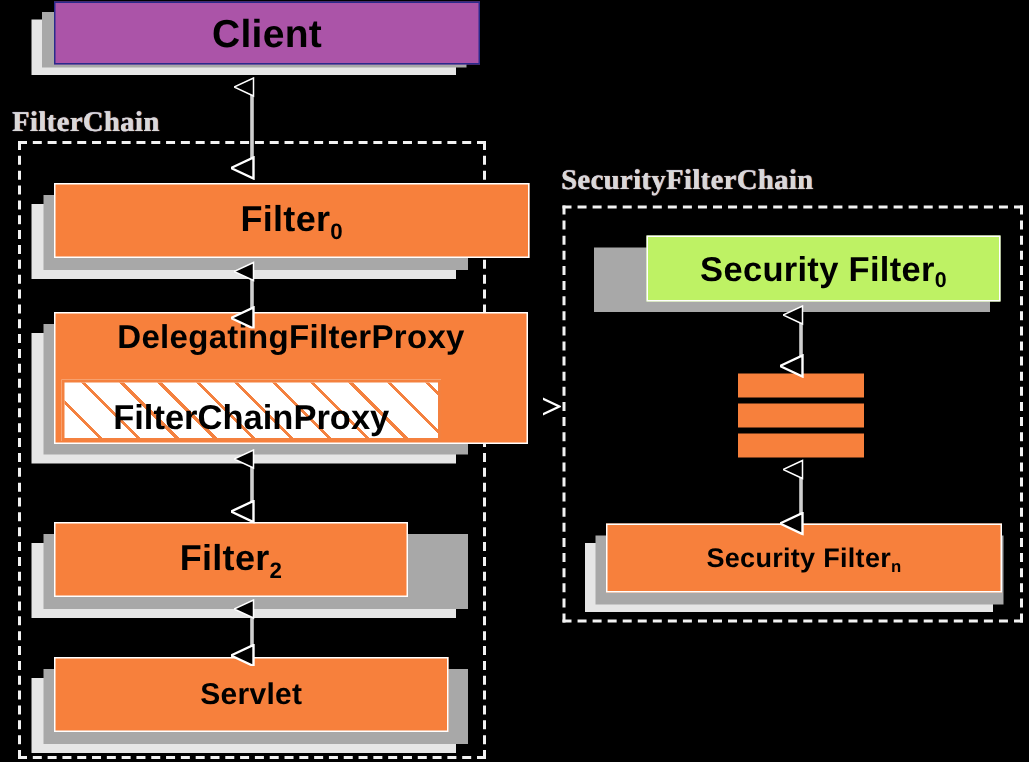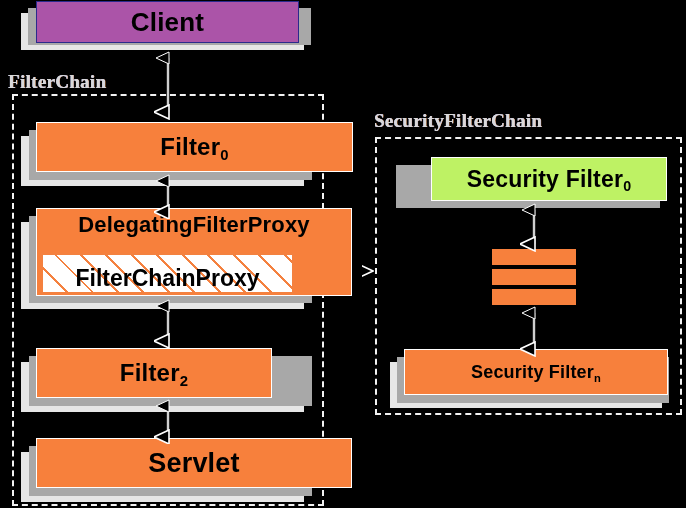--- a/index.html
+++ b/index.html
@@ -115,21 +115,21 @@
   </svg>
 
   <div class="chain-label" style="left:8px; top:71px;">FilterChain</div>
   <div class="chain-box" style="left:12px; top:94px; width:312px; height:412px;"></div>
 
   <div class="chain-label" style="left:374px; top:110px;">SecurityFilterChain</div>
   <div class="chain-box" style="left:375px; top:137px; width:307px; height:278px;"></div>
 
   <div class="plate light" style="left:21px; top:13px; width:283px; height:37px;"></div>
   <div class="plate dark" style="left:28px; top:8px; width:283px; height:37px;"></div>
-  <div class="node" style="left:36px; top:1px; width:263px; height:42px;
+  <div class="node" style="left:36px; top:1px; width:284px; height:42px;
                            background:#ab54a8; border:1px solid #2a2a8c; font-size:26px;">
     <span class="label">Client</span>
   </div>
 
   <svg class="arrow" style="left:151px; top:46px; width:34px; height:76px;">
     <line x1="17" y1="66" x2="17" y2="12" stroke="#cfcfcf" stroke-width="2.4" marker-start="url(#hollowDown)" marker-end="url(#solidUp)"></line>
   </svg>
 
   <div class="plate light" style="left:21px; top:136px; width:283px; height:50px;"></div>
   <div class="plate dark" style="left:29px; top:130px; width:283px; height:50px;"></div>
@@ -163,22 +163,22 @@
                            background:#f7803c; border:1px solid #ffffff; font-size:24px;text-align:right;">
     <span class="label"><span>Filter</span><sub>2</sub></span>
   </div>
 
   <svg class="arrow" style="left:151px; top:396px; width:34px; height:48px;">
     <line x1="17" y1="41" x2="17" y2="10" stroke="#cfcfcf" stroke-width="2.4" marker-start="url(#hollowDown)" marker-end="url(#solidUp)"></line>
   </svg>
 
   <div class="plate light" style="left:21px; top:452px; width:283px; height:50px;"></div>
   <div class="plate dark" style="left:29px; top:446px; width:283px; height:50px;"></div>
-  <div class="node" style="left:36px; top:438px; width:316px; height:50px;
-                           background:#f7803c; border:1px solid #ffffff; font-size:27px;">
+  <div class="node" style="left:36px; top:438px; width:263px; height:50px;
+                           background:#f7803c; border:1px solid #ffffff; font-size:20px;">
     <span class="label">Servlet</span>
   </div>
 
   <svg class="arrow" style="left:362px; top:258px; width:30px; height:26px;">
     <line x1="2" y1="13" x2="10" y2="13" stroke="#cfcfcf" stroke-width="2" marker-end="url(#hollowRight)"></line>
   </svg>
 
   <div class="plate dark" style="left:396px; top:165px; width:264px; height:43px;"></div>
   <div class="node" style="left:404px; top:157px; width:236px; height:44px;
                            background:#bef264; border:1px solid #ffffff; font-size:23px;margin-left:27px;">

